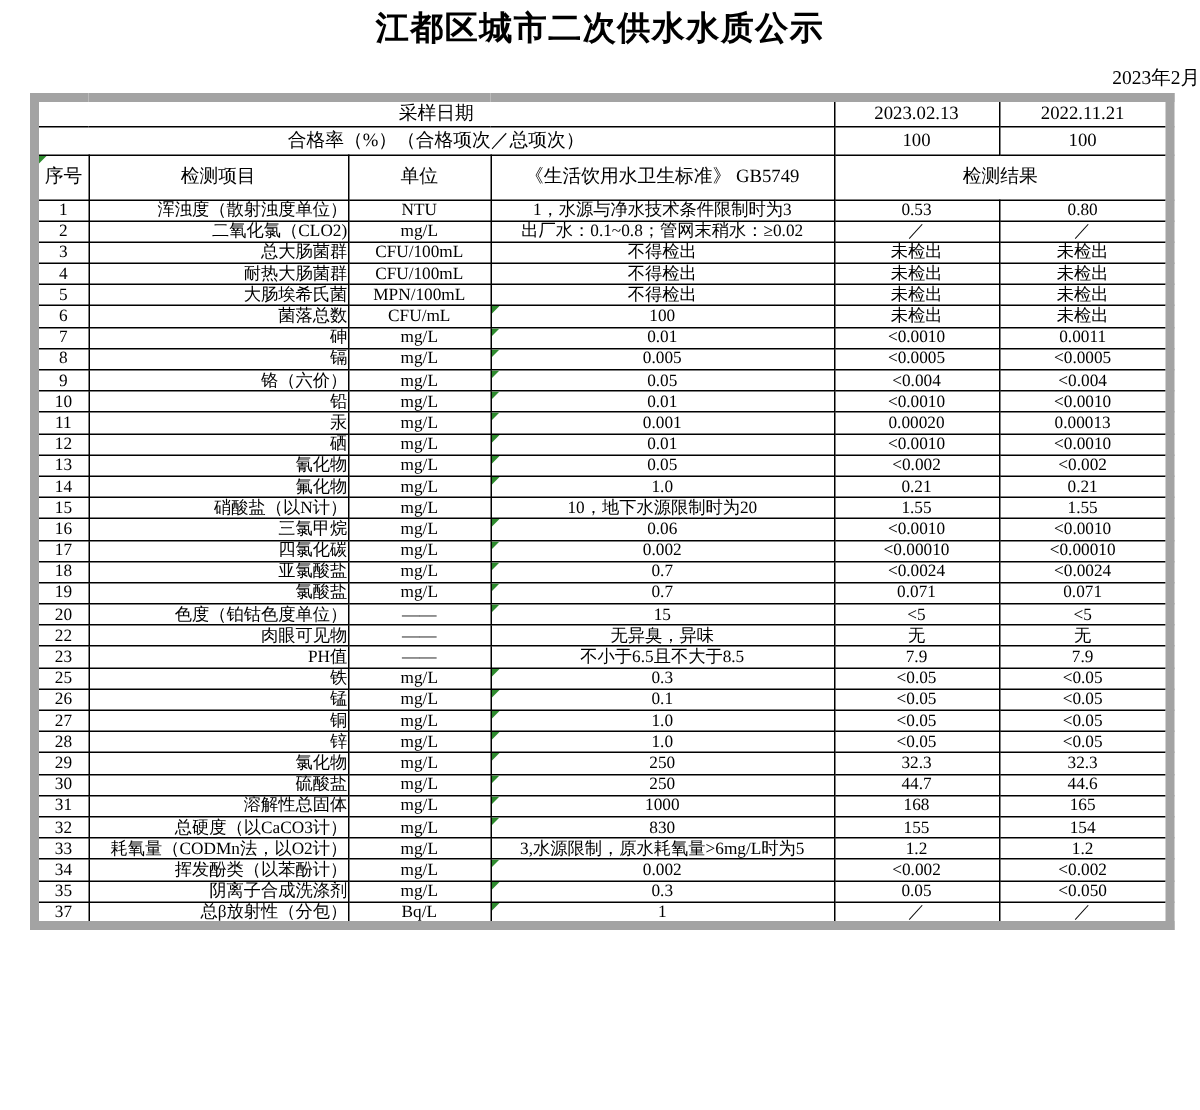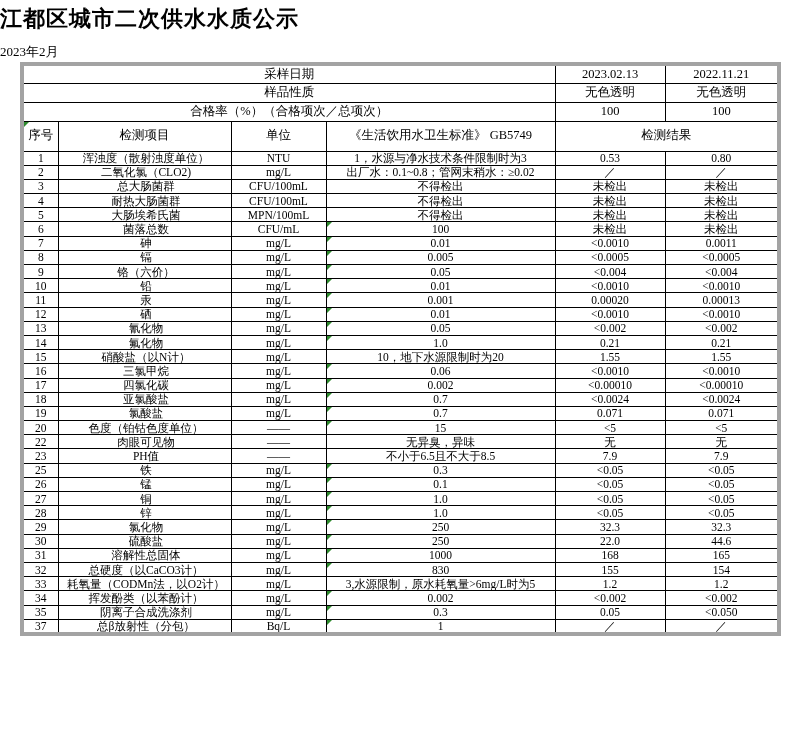--- a/index.html
+++ b/index.html
@@ -5,54 +5,54 @@
   :root { --flag-color: #2e8b2e; }
   * { box-sizing: border-box; }
   html, body { margin: 0; padding: 0; }
   body {
     width: 800px; height: 740px;
     background: #ffffff; color: #000000;
     font-family: "Liberation Serif", "DejaVu Serif", serif;
     overflow: hidden;
   }
   .title {
-    text-align: left;
+    text-align: center;
     font-size: 22px;
     font-weight: bold;
     padding-top: 7px;
     line-height: 24px;
     letter-spacing: 1px;
   }
   .subtitle {
-    text-align: left;
+    text-align: right;
     font-size: 13px;
     line-height: 13px;
     margin-top: 14px;
   }
   table {
     border-collapse: collapse;
     table-layout: fixed;
     width: 757px;
     margin: 4px 0 0 20px;
-    border: 4px solid #a3a3a3;
+    border: 6px solid #a3a3a3;
   }
   td {
     border: 1px solid #000;
     text-align: center;
     vertical-align: middle;
     padding: 0;
     overflow: hidden;
     white-space: nowrap;
     font-size: 12.5px;
     line-height: 1.05;
   }
   tr.info-row td { height: 19px; }
   tr.head-row td { height: 30px; }
   tr.data-row td { height: 14.2px; font-size: 11.5px; }
-  td.c-item { text-align: center; padding-left: 3px; }
+  td.c-item { text-align: right; padding-left: 3px; }
   td.flag { position: relative; }
   td.flag::after {
     content: "";
     position: absolute;
     top: 0; left: 0;
     width: 0; height: 0;
     border-top: 5px solid var(--flag-color);
     border-right: 5px solid transparent;
   }
 </style>
@@ -72,25 +72,20 @@
         <col style="width:110px">
         <col style="width:114px">
     </colgroup>
     <tbody>
       <tr class="info-row">
         <td colspan="4">采样日期</td>
         <td>2023.02.13</td>
         <td>2022.11.21</td>
       </tr>
       <tr class="info-row">
-        <td colspan="4">样品性质</td>
-        <td>无色透明</td>
-        <td>无色透明</td>
-      </tr>
-      <tr class="info-row">
         <td colspan="4">合格率（%）（合格项次／总项次）</td>
         <td>100</td>
         <td>100</td>
       </tr>
       <tr class="head-row">
         <td class="flag">序号</td>
         <td>检测项目</td>
         <td>单位</td>
         <td>《生活饮用水卫生标准》 GB5749</td>
         <td colspan="2">检测结果</td>
@@ -311,21 +306,21 @@
     <td class="c-unit">mg/L</td>
     <td class="c-std flag">250</td>
     <td class="c-r1">32.3</td>
     <td class="c-r2">32.3</td>
   </tr>
         <tr class="data-row">
     <td class="c-no">30</td>
     <td class="c-item">硫酸盐</td>
     <td class="c-unit">mg/L</td>
     <td class="c-std flag">250</td>
-    <td class="c-r1">22.0</td>
+    <td class="c-r1">44.7</td>
     <td class="c-r2">44.6</td>
   </tr>
         <tr class="data-row">
     <td class="c-no">31</td>
     <td class="c-item">溶解性总固体</td>
     <td class="c-unit">mg/L</td>
     <td class="c-std flag">1000</td>
     <td class="c-r1">168</td>
     <td class="c-r2">165</td>
   </tr>

